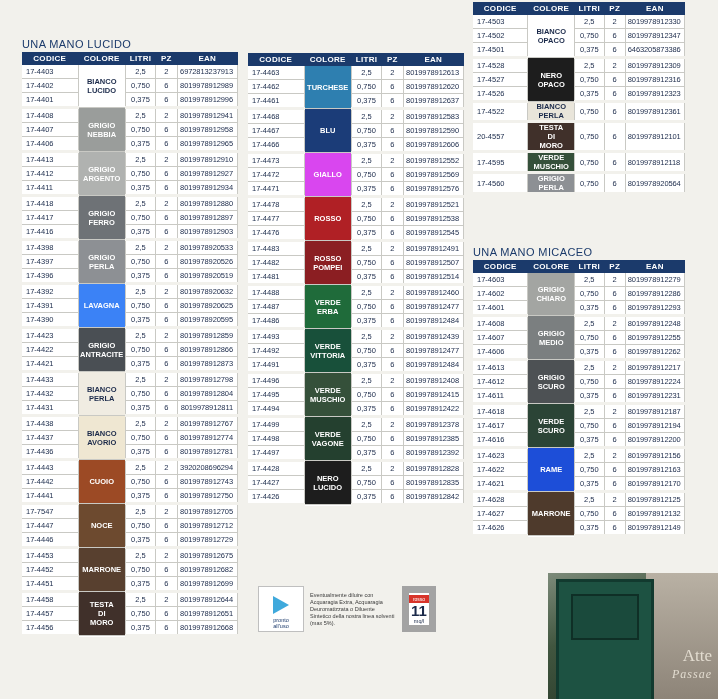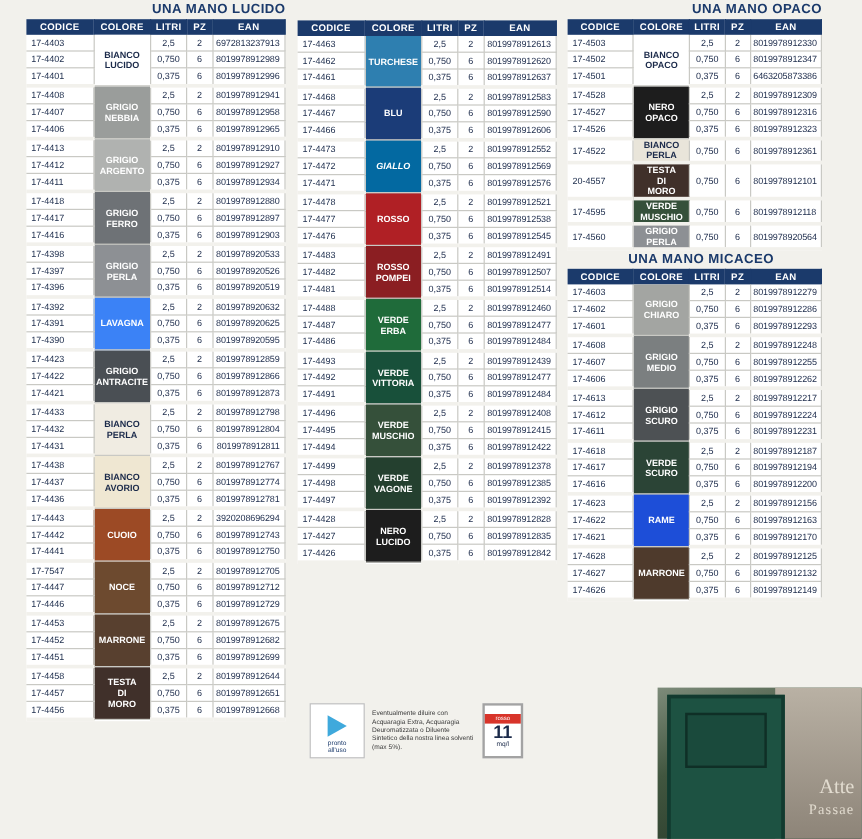--- a/index.html
+++ b/index.html
@@ -9,26 +9,27 @@
     font-family:"Liberation Sans", sans-serif;
     font-size:8px;
     color:#1b2a4a;
     overflow:hidden;
   }
   .page{position:relative;width:718px;height:699px;}
 
   
   .block{position:absolute;}
   .block-title{
-    text-align:right;
-    font-weight:bold;
+    text-align:left;
+    font-weight:normal;
     font-size:11px;
     letter-spacing:.4px;
     color:#1b3a6b;
     padding-bottom:2px;
+    margin-top:36px;
   }
   table.tbl{
     border-collapse:collapse;
     background:#ffffff;
     table-layout:fixed;
   }
   table.tbl th{
     background:#1b3a6b;
     color:#ffffff;
     font-size:8px;
@@ -74,21 +75,21 @@
     font-size:5.5px;color:#1b3a6b;text-align:center;line-height:6px;padding-bottom:2px;
     box-sizing:border-box;
   }
   .pronto .tri{
     width:0;height:0;border-left:16px solid #3fa9dc;
     border-top:9px solid transparent;border-bottom:9px solid transparent;
     margin-bottom:3px;
   }
   .dilute-text{font-size:5.5px;line-height:7px;color:#3a3a3a;width:86px;}
   .voc{
-    width:34px;height:46px;background:#ffffff;border:2px solid #a3a3a3;
+    width:34px;height:46px;background:#ffffff;border:7px solid #a3a3a3;
     display:flex;flex-direction:column;align-items:center;justify-content:center;
     box-sizing:border-box;
   }
   .voc .voc-top{
     background:#d8342a;color:#fff;font-size:5px;width:100%;text-align:center;
     padding:1px 0;
   }
   .voc .voc-num{font-size:15px;font-weight:bold;color:#1b2a4a;line-height:15px;}
   .voc .voc-unit{font-size:5.5px;color:#1b2a4a;}
 
@@ -107,21 +108,21 @@
   }
   .photo .wall{
     position:absolute;right:0;top:0;width:72px;height:126px;
     background:linear-gradient(180deg,#b9b1a4,#8d8478);
   }
   .photo .cap{
     position:absolute;right:6px;bottom:16px;color:#efe9dd;
     font-family:"Liberation Serif", serif;font-size:17px;opacity:.85;line-height:18px;
     text-align:right;
   }
-  .photo .cap small{display:block;font-size:12px;letter-spacing:1px;}
+  .photo .cap small{display:block;font-size:12px;letter-spacing:1px;font-style:italic;}
 </style>
 </head>
 <body>
 
 <div class="page">
 
   <div class="block" style="left:22px;top:2px;width:216px;">
     <div class="block-title">UNA MANO LUCIDO</div>
     <table class="tbl" id="tbl-0" style="width:216px;">
         <colgroup>
@@ -475,21 +476,21 @@
             <td class="ean">8019978912590</td>
           </tr>
           <tr class="sep">
             <td class="code">17-4466</td>
             <td class="litri">0,375</td>
             <td>6</td>
             <td class="ean">8019978912606</td>
           </tr>
           <tr>
             <td class="code">17-4473</td>
-            <td class="swatch" rowspan="3" style="background:#0369a1;color:#ffffff;font-style:italic;">
+            <td class="swatch" rowspan="3" style="background:#d946ef;color:#ffffff;">
               <span class="sw-lines">GIALLO</span>
             </td>
             <td class="litri">2,5</td>
             <td>2</td>
             <td class="ean">8019978912552</td>
           </tr>
           <tr>
             <td class="code">17-4472</td>
             <td class="litri">0,750</td>
             <td>6</td>
@@ -646,21 +647,20 @@
             <td class="code">17-4426</td>
             <td class="litri">0,375</td>
             <td>6</td>
             <td class="ean">8019978912842</td>
           </tr>
         </tbody>
       </table>
   </div>
 
   <div class="block" style="left:473px;top:2px;width:212px;">
-    <div class="block-title">UNA MANO OPACO</div>
     <table class="tbl" id="tbl-2" style="width:212px;">
         <colgroup>
           <col style="width:26%">
           <col style="width:22%">
           <col style="width:14%">
           <col style="width:10%">
           <col style="width:28%">
         </colgroup>
         <thead>
           <tr>

